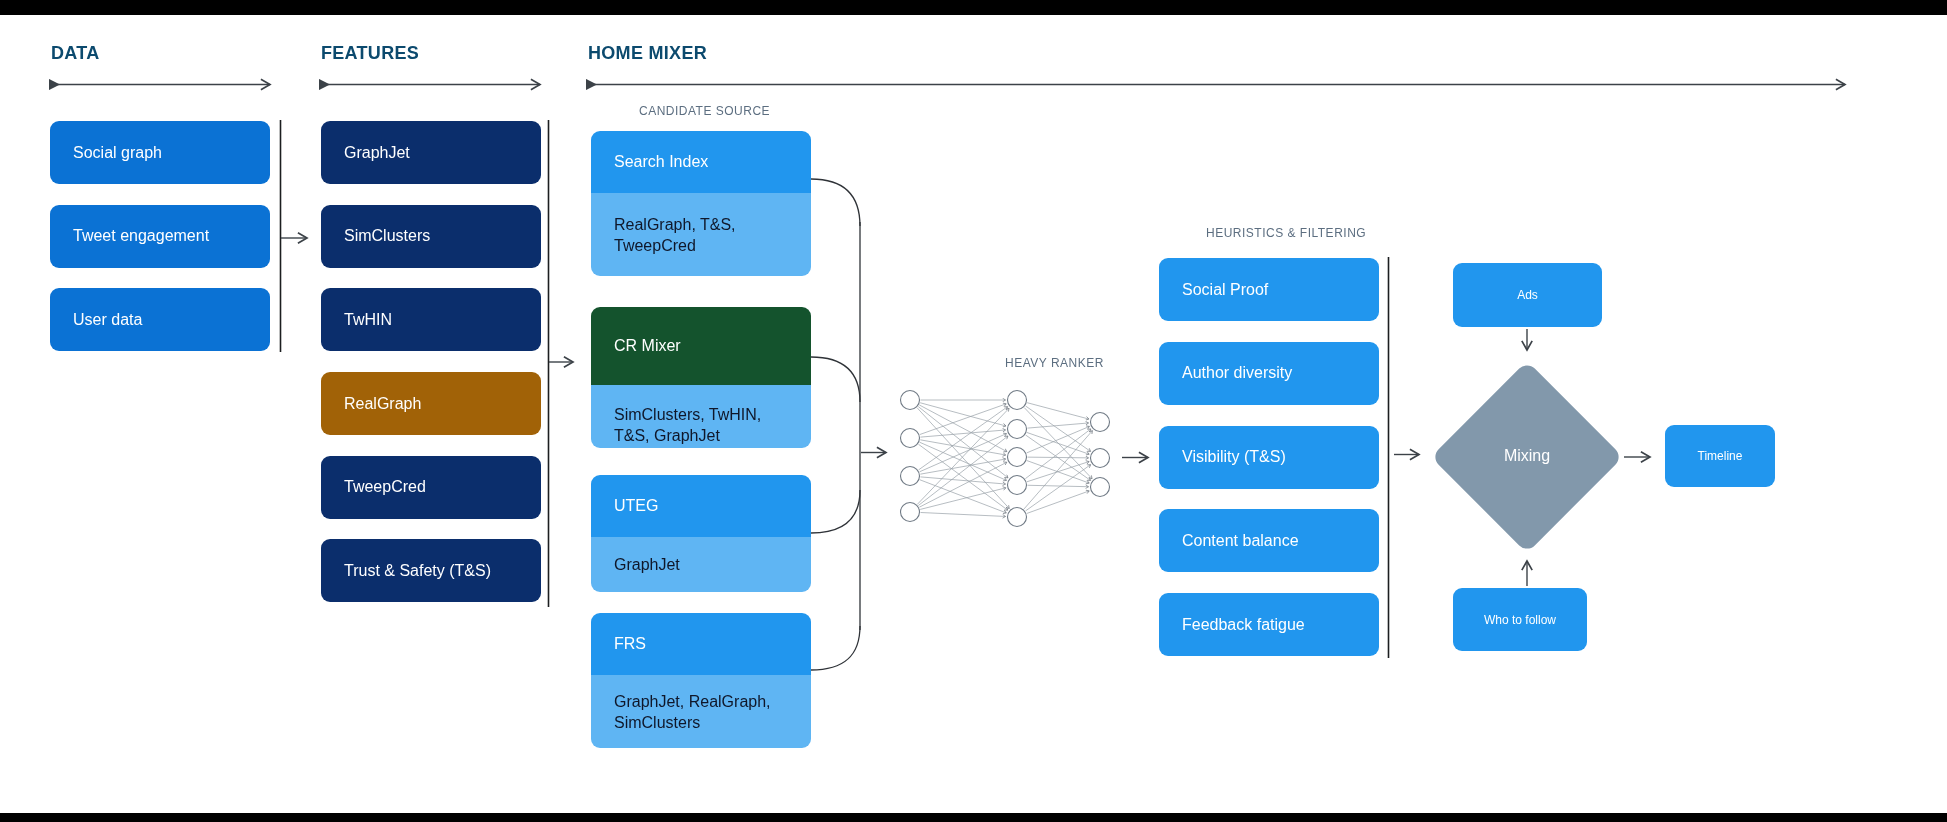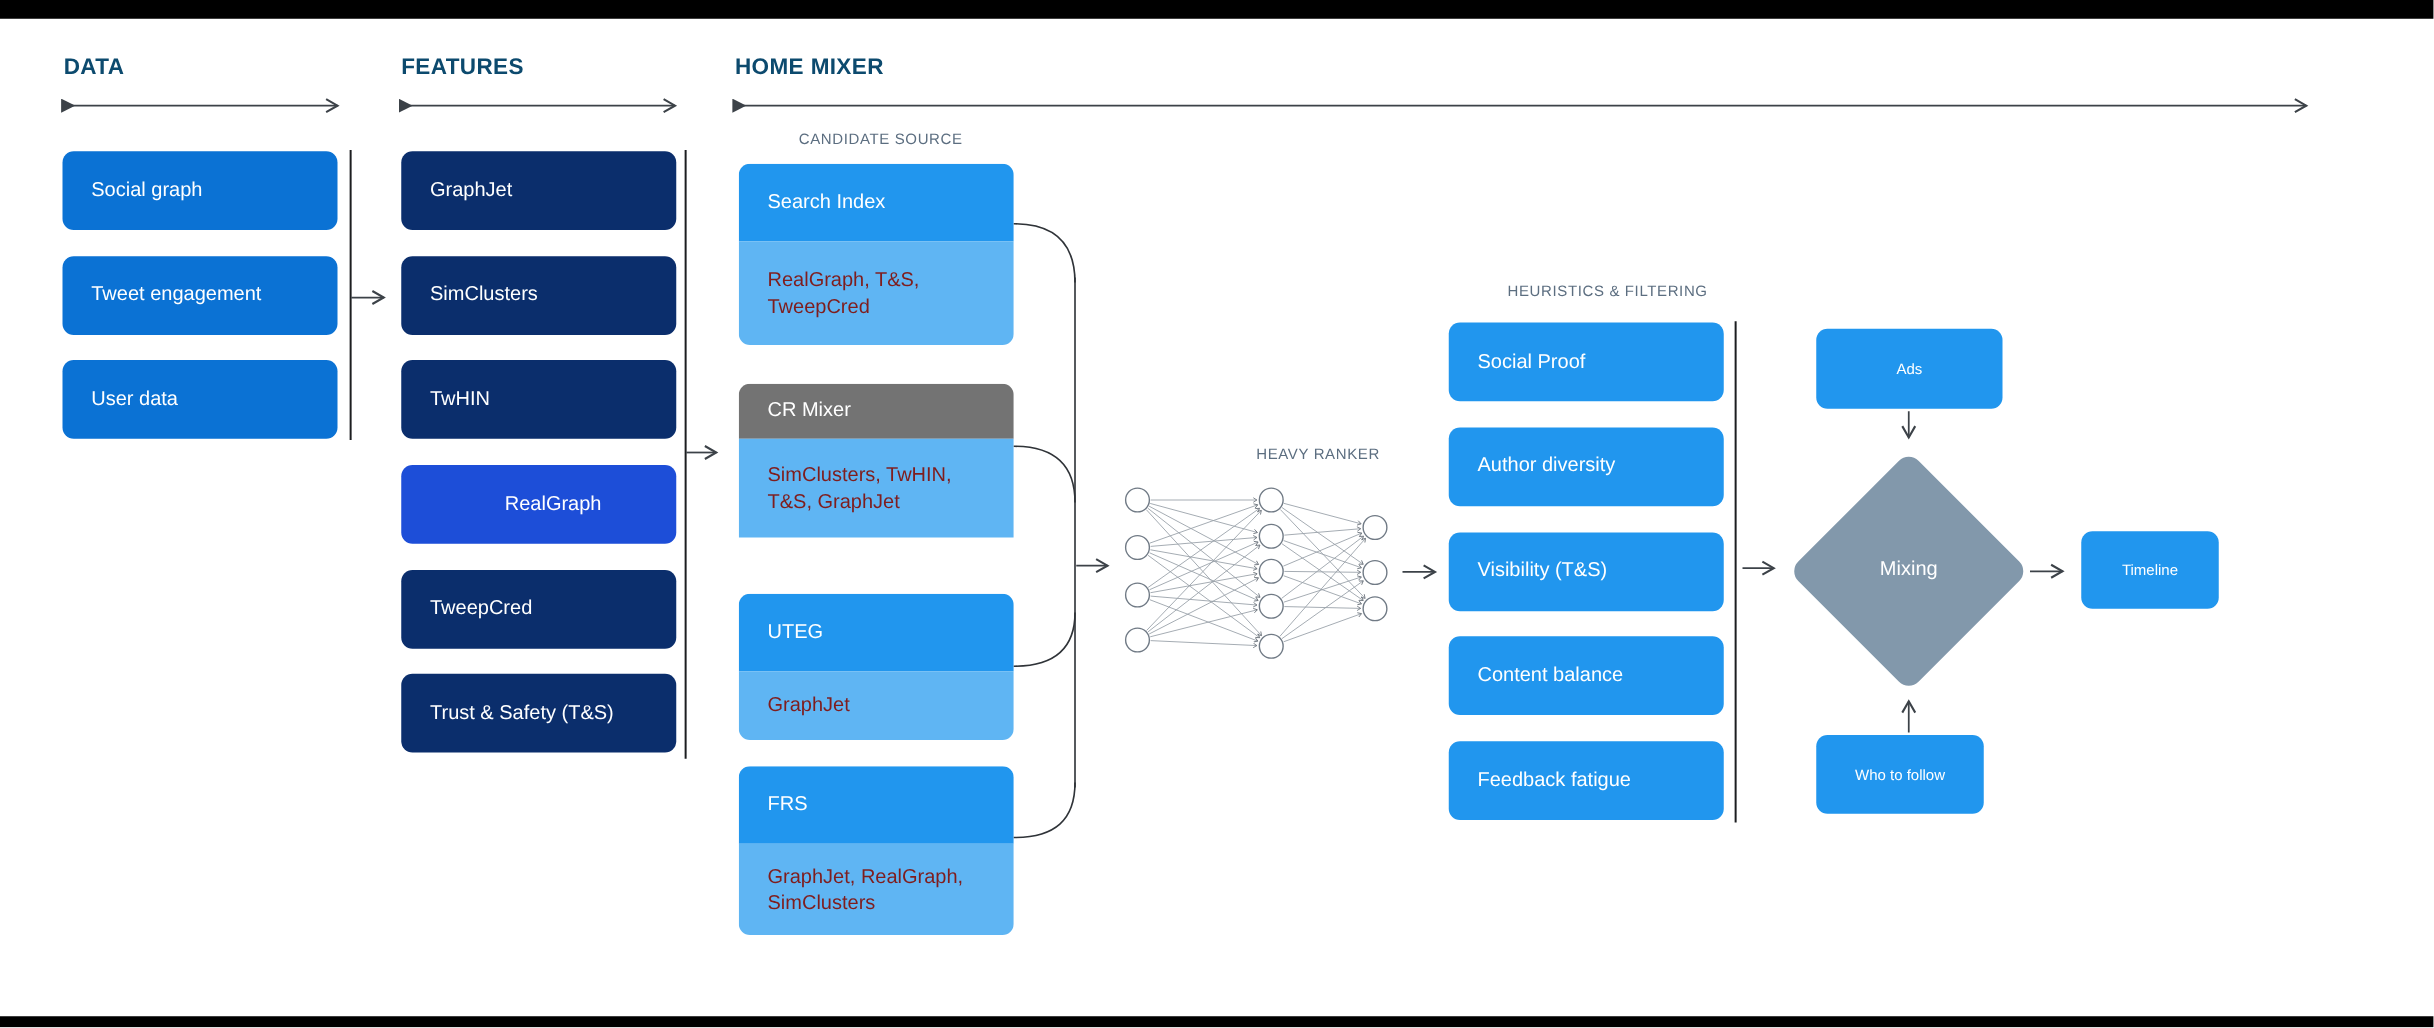--- a/index.html
+++ b/index.html
@@ -20,21 +20,21 @@
   .node-box{
     position:absolute;width:220px;border-radius:9px;display:flex;align-items:center;
     color:#fff;font-size:16px;padding-left:23px;box-sizing:border-box;
   }
   .center-box{
     position:absolute;border-radius:9px;display:flex;align-items:center;justify-content:center;
     color:#fff;font-size:12px;box-sizing:border-box;text-align:center;
   }
   .cand{position:absolute;width:220px;border-radius:9px;overflow:hidden;}
   .cand-top{display:flex;align-items:center;padding-left:23px;color:#fff;font-size:16px;box-sizing:border-box;}
-  .cand-sub{display:flex;align-items:center;padding:0 20px 0 23px;color:#7f1d1d;font-size:16px;line-height:21px;box-sizing:border-box;}
+  .cand-sub{display:flex;align-items:center;padding:0 20px 0 23px;color:#0f172a;font-size:16px;line-height:21px;box-sizing:border-box;}
   #connector-layer{position:absolute;left:0;top:0;}
   #mixing-label{
     position:absolute;left:1430px;top:447px;width:194px;text-align:center;
     color:#fff;font-size:16px;
   }
 </style>
 </head>
 <body>
 
 <div id="canvas">
@@ -63,37 +63,37 @@
   <div id="feature-boxes">
       <div class="node-box" style="left: 321px; top: 121px; height: 63px; background: rgb(11, 46, 108);">
         <span>GraphJet</span>
       </div>
       <div class="node-box" style="left: 321px; top: 204.7px; height: 63px; background: rgb(11, 46, 108);">
         <span>SimClusters</span>
       </div>
       <div class="node-box" style="left: 321px; top: 288.3px; height: 63px; background: rgb(11, 46, 108);">
         <span>TwHIN</span>
       </div>
-      <div class="node-box" style="left: 321px; top: 372px; height: 63px; background: #1d4ed8; justify-content: center;">
+      <div class="node-box" style="left: 321px; top: 372px; height: 63px; background: #a16207;">
         <span>RealGraph</span>
       </div>
       <div class="node-box" style="left: 321px; top: 455.7px; height: 63px; background: rgb(11, 46, 108);">
         <span>TweepCred</span>
       </div>
       <div class="node-box" style="left: 321px; top: 539.3px; height: 63px; background: rgb(11, 46, 108);">
         <span>Trust &amp; Safety (T&amp;S)</span>
       </div>
     </div>
   <div id="candidate-boxes">
       <div class="cand" style="left: 591px; top: 131px; height: 145px;">
         <div class="cand-top" style="height: 62px; background: rgb(33, 150, 238);">Search Index</div>
         <div class="cand-sub" style="height: 83px; background: rgb(95, 181, 243);">RealGraph, T&amp;S, TweepCred</div>
       </div>
       <div class="cand" style="left: 591px; top: 307px; height: 141px;">
-        <div class="cand-top" style="height: 44px; background: #737373;">CR Mixer</div>
+        <div class="cand-top" style="height: 78px; background: #14532d;">CR Mixer</div>
         <div class="cand-sub" style="height: 79px; background: rgb(95, 181, 243);">SimClusters, TwHIN, T&amp;S, GraphJet</div>
       </div>
       <div class="cand" style="left: 591px; top: 475px; height: 117px;">
         <div class="cand-top" style="height: 62px; background: rgb(33, 150, 238);">UTEG</div>
         <div class="cand-sub" style="height: 55px; background: rgb(95, 181, 243);">GraphJet</div>
       </div>
       <div class="cand" style="left: 591px; top: 613px; height: 135px;">
         <div class="cand-top" style="height: 62px; background: rgb(33, 150, 238);">FRS</div>
         <div class="cand-sub" style="height: 73px; background: rgb(95, 181, 243);">GraphJet, RealGraph, SimClusters</div>
       </div>

